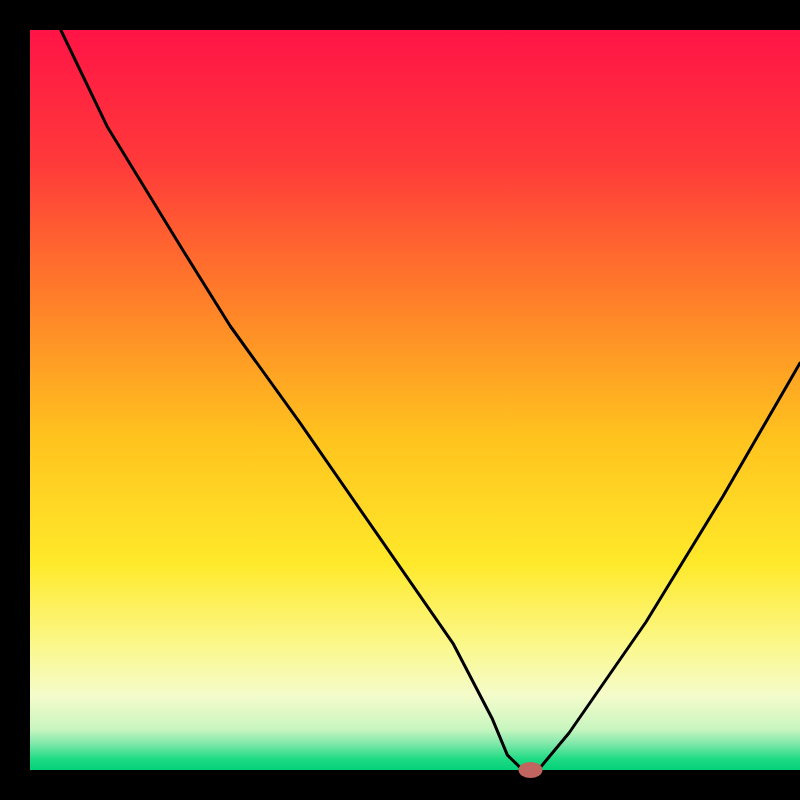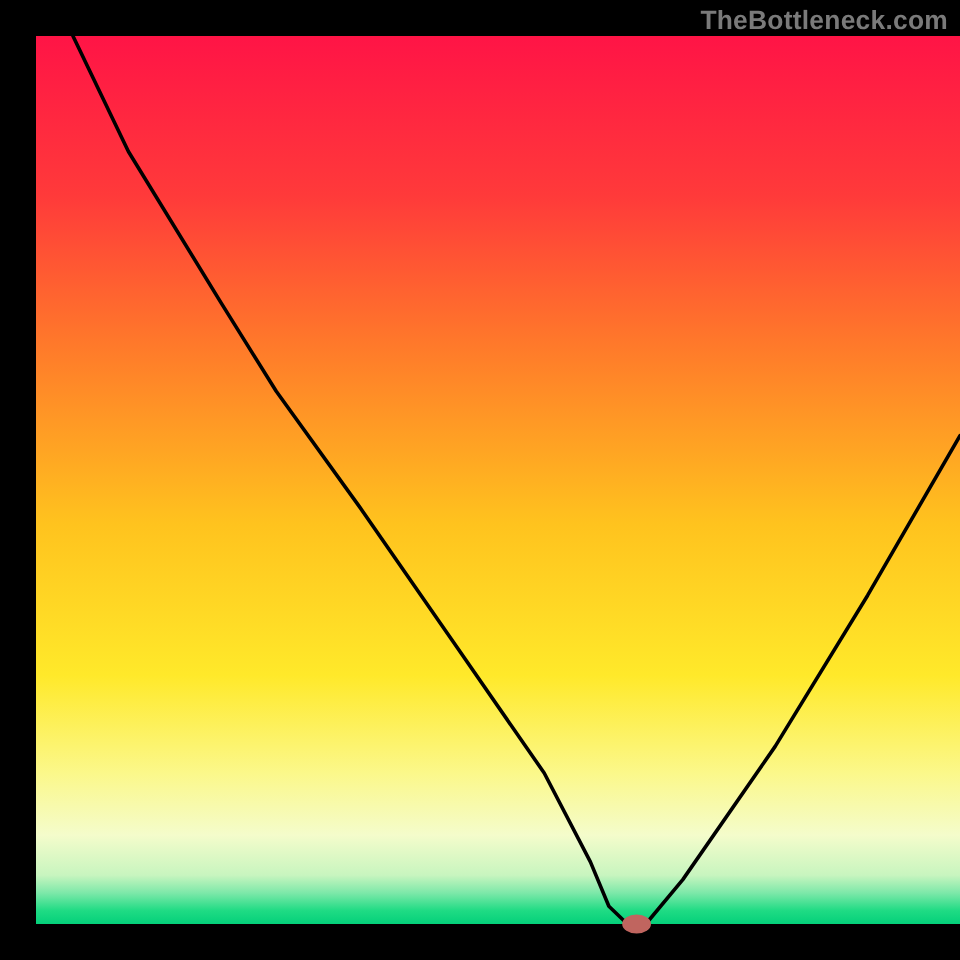--- a/index.html
+++ b/index.html
@@ -30,21 +30,20 @@
   svg {
     position: absolute;
     top: 0;
     left: 0;
   }
 </style>
 </head>
 <body>
 
 <div class="frame">
-  <div class="attribution">TheBottleneck.com</div>
 
   <svg id="chart-svg" width="800" height="800" viewBox="0 0 800 800">
     <defs>
       <linearGradient id="bg-grad" x1="0" y1="0" x2="0" y2="1">
           <stop offset="0%" stop-color="#ff1446"></stop>
           <stop offset="18%" stop-color="#ff3a3a"></stop>
           <stop offset="35%" stop-color="#ff7a2a"></stop>
           <stop offset="55.00000000000001%" stop-color="#ffc31e"></stop>
           <stop offset="72%" stop-color="#ffe92a"></stop>
           <stop offset="83%" stop-color="#fbf88a"></stop>

